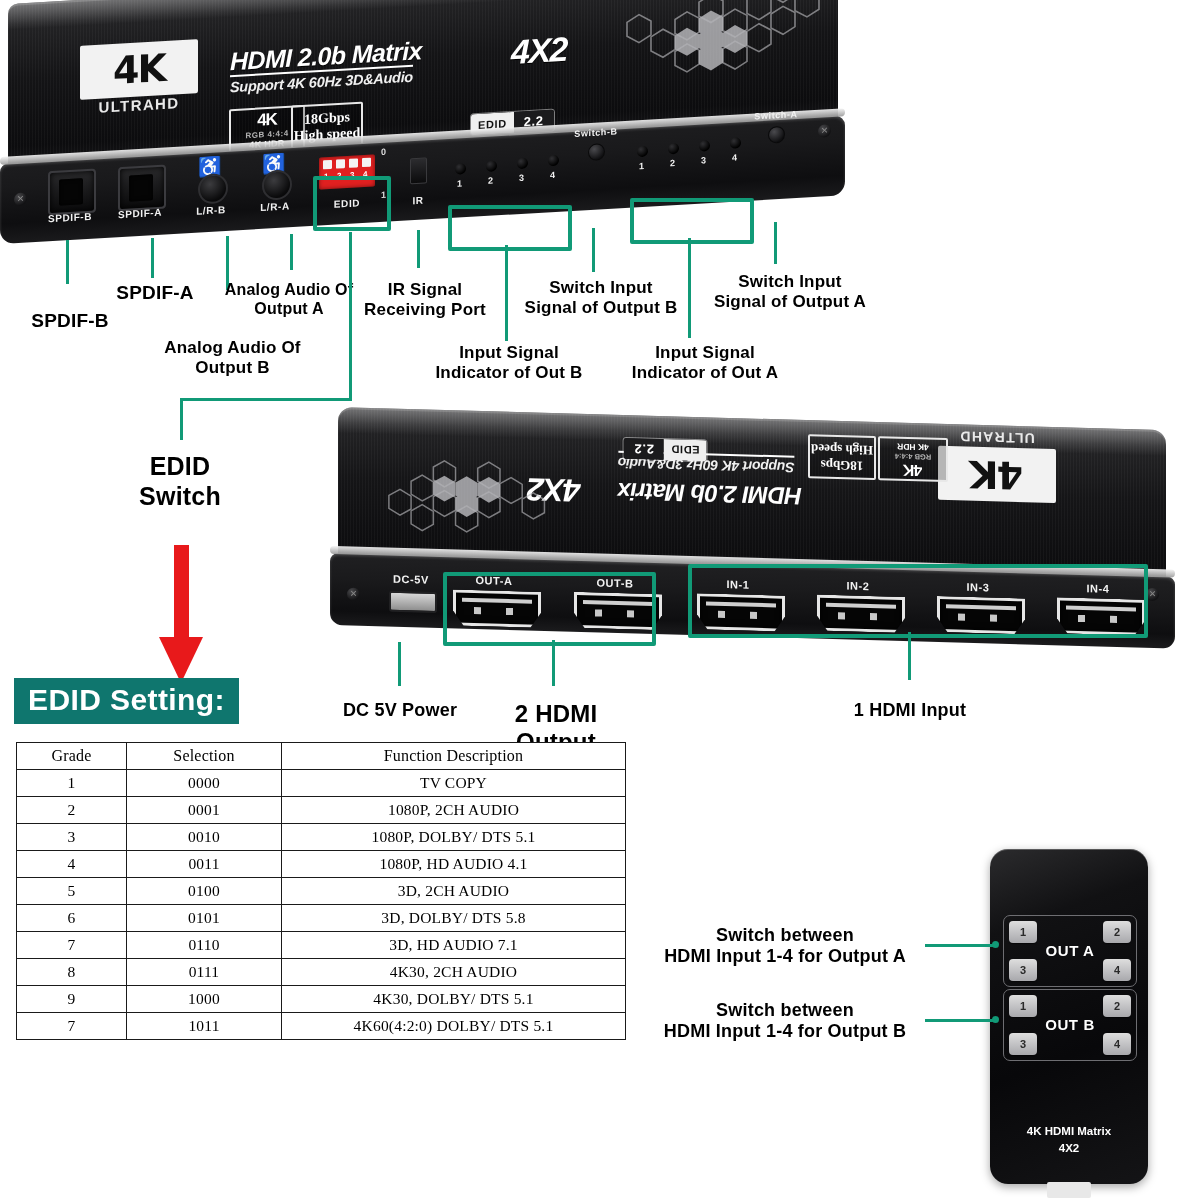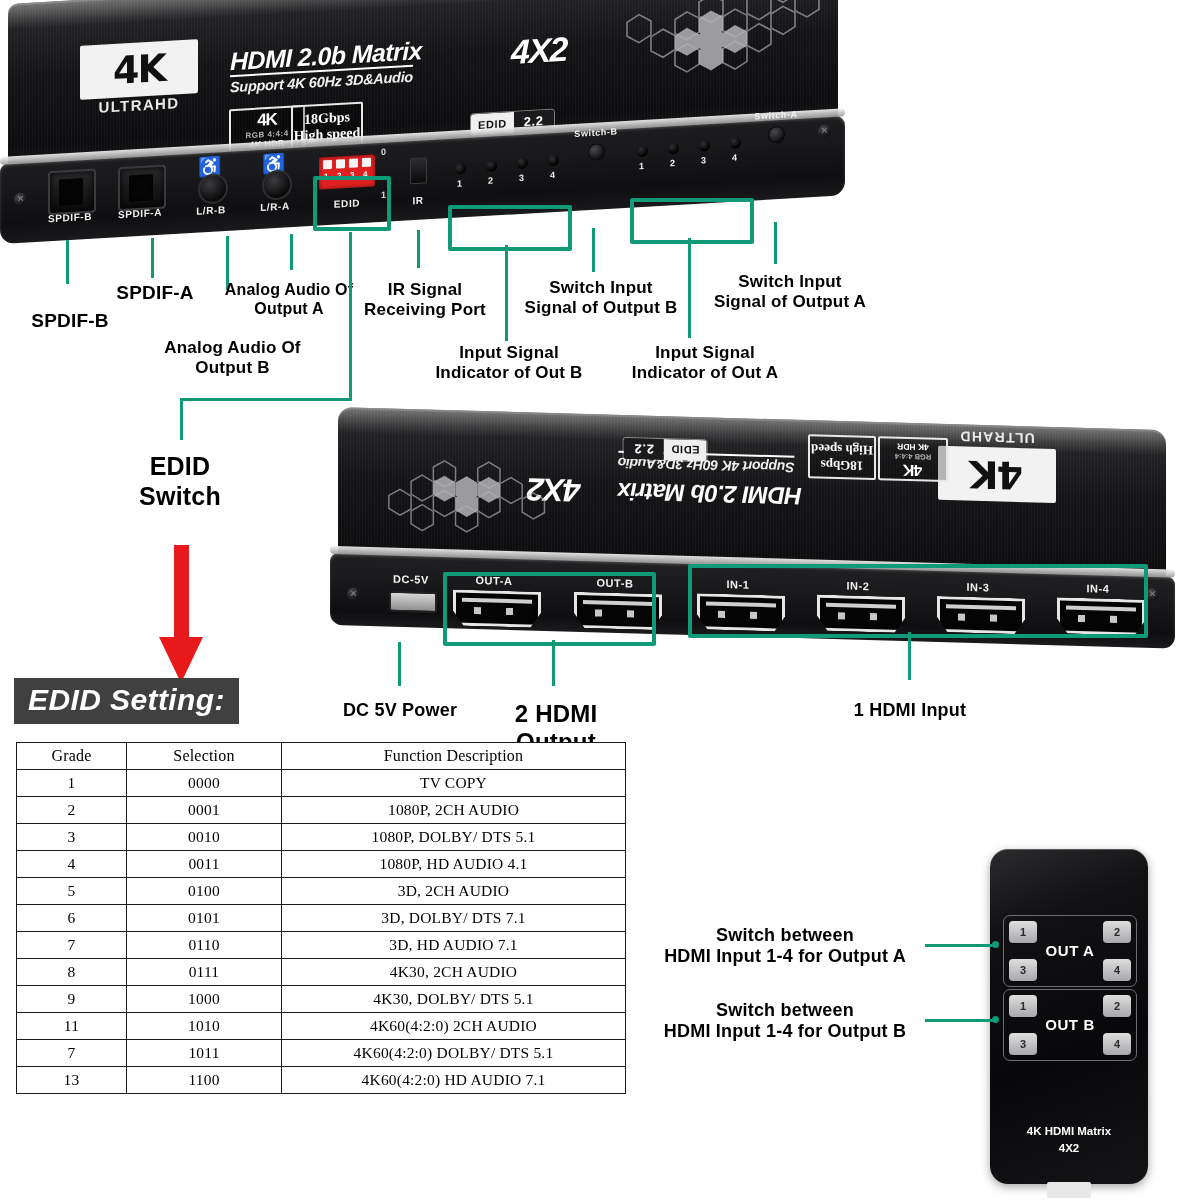--- a/index.html
+++ b/index.html
@@ -125,23 +125,23 @@
   .flip{transform:rotate(180deg);}
   .hdmi-port{position:absolute;width:82px;height:30px;background:#050505;
      border:3px solid #e6e6e6;box-shadow:inset 0 0 6px #000;
      clip-path:polygon(0 0,100% 0,100% 58%,88% 100%,12% 100%,0 58%);}
   .hdmi-port .bar{position:absolute;left:6px;top:5px;right:6px;height:4px;background:#cfcfcf;}
   .hdmi-port .pin{position:absolute;top:14px;width:7px;height:7px;background:#c8c8c8;}
   .usbport{position:absolute;width:44px;height:17px;border-radius:3px;
      background:linear-gradient(180deg,#d8d8d8,#8e8e8e);border:2px solid #202022;}
 
   
-  .banner{position:absolute;background:#404040;color:#fff;font-weight:900;
+  .banner{position:absolute;background:#0f766e;color:#fff;font-weight:900;
      font-size:30px;letter-spacing:.4px;padding:5px 14px 7px 14px;
-     font-style:italic;}
+     }
   .arrow{position:absolute;}
 
   
   table.edid{position:absolute;left:16px;top:742px;width:610px;
      border-collapse:collapse;font-family:"Liberation Serif",serif;
      background:#fff;}
   table.edid th,table.edid td{border:1.6px solid #1a1a1a;text-align:center;
      font-size:15.5px;padding:2.5px 0;color:#000;font-weight:400;
      letter-spacing:.2px;height:21px;}
   table.edid th{font-size:16px;}
@@ -495,51 +495,41 @@
         <td>1080P, HD AUDIO 4.1</td>
       </tr>
       <tr>
         <td>5</td>
         <td>0100</td>
         <td>3D, 2CH AUDIO</td>
       </tr>
       <tr>
         <td>6</td>
         <td>0101</td>
-        <td>3D, DOLBY/ DTS 7.1</td>
+        <td>3D, DOLBY/ DTS 5.8</td>
       </tr>
       <tr>
         <td>7</td>
         <td>0110</td>
         <td>3D, HD AUDIO 7.1</td>
       </tr>
       <tr>
         <td>8</td>
         <td>0111</td>
         <td>4K30, 2CH AUDIO</td>
       </tr>
       <tr>
         <td>9</td>
         <td>1000</td>
         <td>4K30, DOLBY/ DTS 5.1</td>
       </tr>
       <tr>
-        <td>11</td>
-        <td>1010</td>
-        <td>4K60(4:2:0) 2CH AUDIO</td>
-      </tr>
-      <tr>
         <td>7</td>
         <td>1011</td>
         <td>4K60(4:2:0) DOLBY/ DTS 5.1</td>
-      </tr>
-      <tr>
-        <td>13</td>
-        <td>1100</td>
-        <td>4K60(4:2:0) HD AUDIO 7.1</td>
       </tr>
     </tbody>
 </table>
 
 <div id="remote">
   <div class="rgroup" style="top:66px;">
     <div class="rkey" style="left:5px;top:5px;">1</div>
     <div class="rkey" style="right:5px;top:5px;">2</div>
     <div class="rkey" style="left:5px;bottom:5px;">3</div>
     <div class="rkey" style="right:5px;bottom:5px;">4</div>

